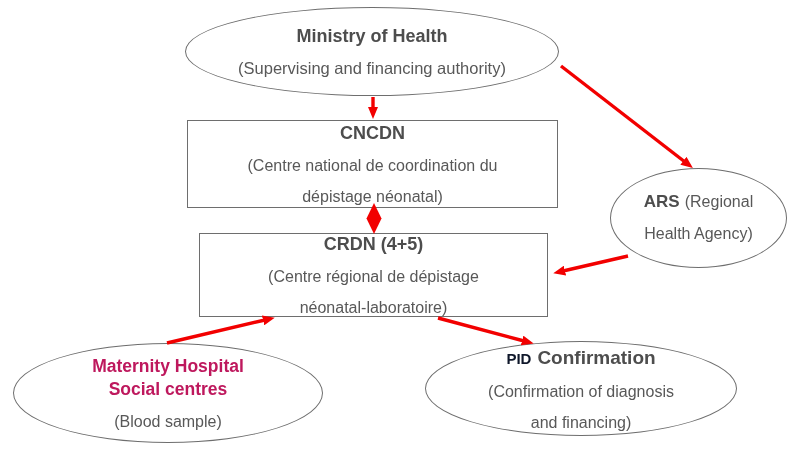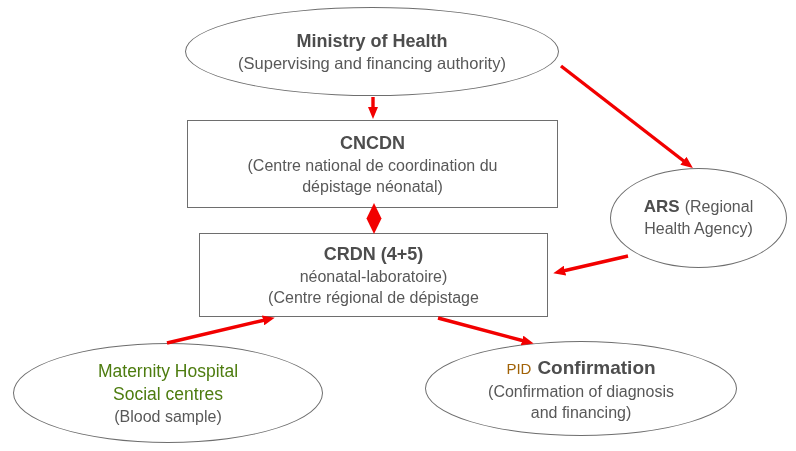--- a/index.html
+++ b/index.html
@@ -9,37 +9,37 @@
   }
   .node {
     position:absolute; box-sizing:border-box;
     display:flex; flex-direction:column; align-items:center; justify-content:center;
     text-align:center; color:#585858;
   }
   .ellipse { border:1.5px solid #6e6e6e; border-radius:50%; background:#ffffff; }
   .rect    { border:1.4px solid #6e6e6e; background:#ffffff; }
 
   .title   { font-weight:700; font-size:18px; line-height:24px; color:#4d4d4d; }
-  .sub     { font-size:16px;  line-height:21px; }
+  .sub     { font-size:16px;  line-height:21px;margin-top:10px; }
 
   
   .n-ministry  { left:185px; top:7px;   width:374px; height:89px;  }
   .n-cncdn     { left:187px; top:120px; width:371px; height:88px;  }
   .n-ars       { left:610px; top:168px; width:177px; height:100px; }
   .n-crdn      { left:199px; top:233px; width:349px; height:84px;  }
   .n-maternity { left:13px;  top:343px; width:310px; height:100px; }
   .n-pid       { left:425px; top:341px; width:312px; height:95px;  }
 
   .n-ministry .sub { font-size:16.5px; }
   .ars-line1 .bold { font-weight:700; font-size:17px; color:#4d4d4d; }
   .ars-line1 .rest { font-size:16px; margin-left:5px; }
   .ars-line1, .ars-line2 { line-height:22px; }
-  .mat-title { font-weight:400; font-size:17.5px; line-height:23px; color:#4d7c0f; }
+  .mat-title { font-weight:700; font-size:17.5px; line-height:23px; color:#be185d; }
   .pid-line1 { line-height:25px; }
-  .pid-line1 .prefix { font-weight:400; font-size:15px; color:#a16207; }
+  .pid-line1 .prefix { font-weight:700; font-size:15px; color:#0f172a; }
   .pid-line1 .main   { font-weight:700; font-size:19px; color:#4d4d4d; margin-left:6px; }
 
   .arrows {
     position:absolute; left:0; top:0; width:796px; height:451px;
     pointer-events:none;
   }
   .arrow-line { stroke:#f20000; stroke-width:3.4; fill:none; }
   .arrow-fill { fill:#f20000; }
 </style>
 </head>
@@ -58,22 +58,22 @@
   </div>
 
   <div class="node rect n-cncdn">
     <div class="title">CNCDN</div>
     <div class="sub">(Centre national de coordination du</div>
     <div class="sub">dépistage néonatal)</div>
   </div>
 
   <div class="node rect n-crdn">
     <div class="title">CRDN (4+5)</div>
+    <div class="sub">(Centre régional de dépistage</div>
     <div class="sub">néonatal-laboratoire)</div>
-    <div class="sub">(Centre régional de dépistage</div>
   </div>
 
   <div class="node ellipse n-maternity">
     <div class="mat-title">Maternity Hospital</div>
     <div class="mat-title">Social centres</div>
     <div class="sub">(Blood sample)</div>
   </div>
 
   <div class="node ellipse n-pid">
     <div class="pid-line1"><span class="prefix">PID</span><span class="main">Confirmation</span></div>

